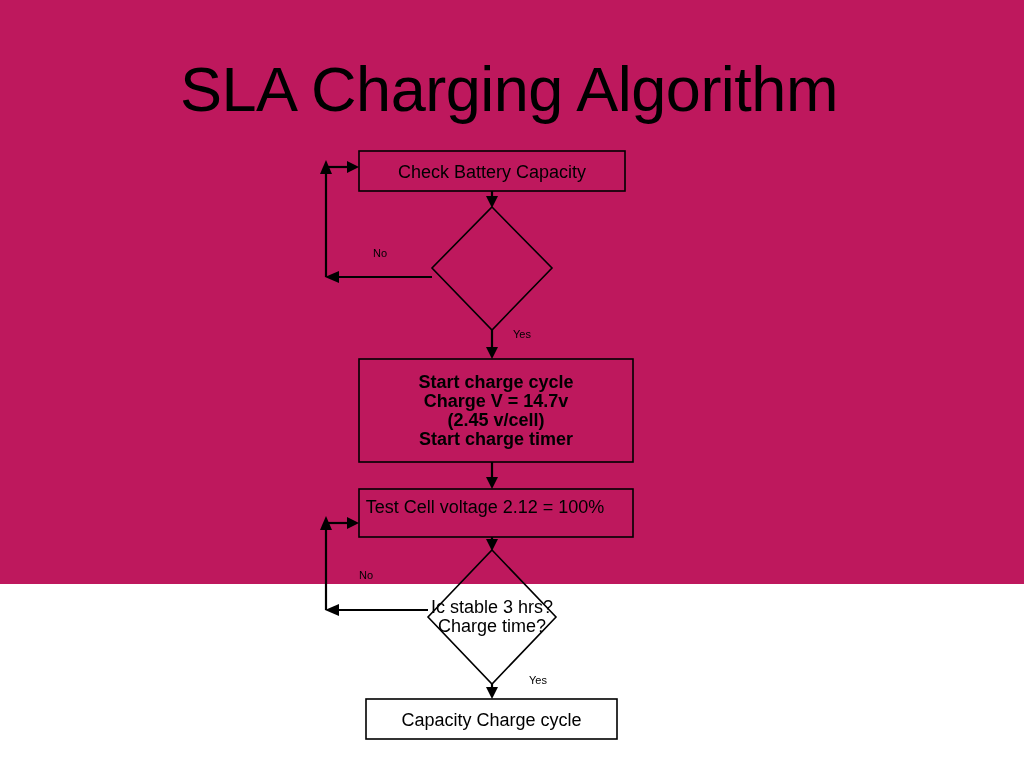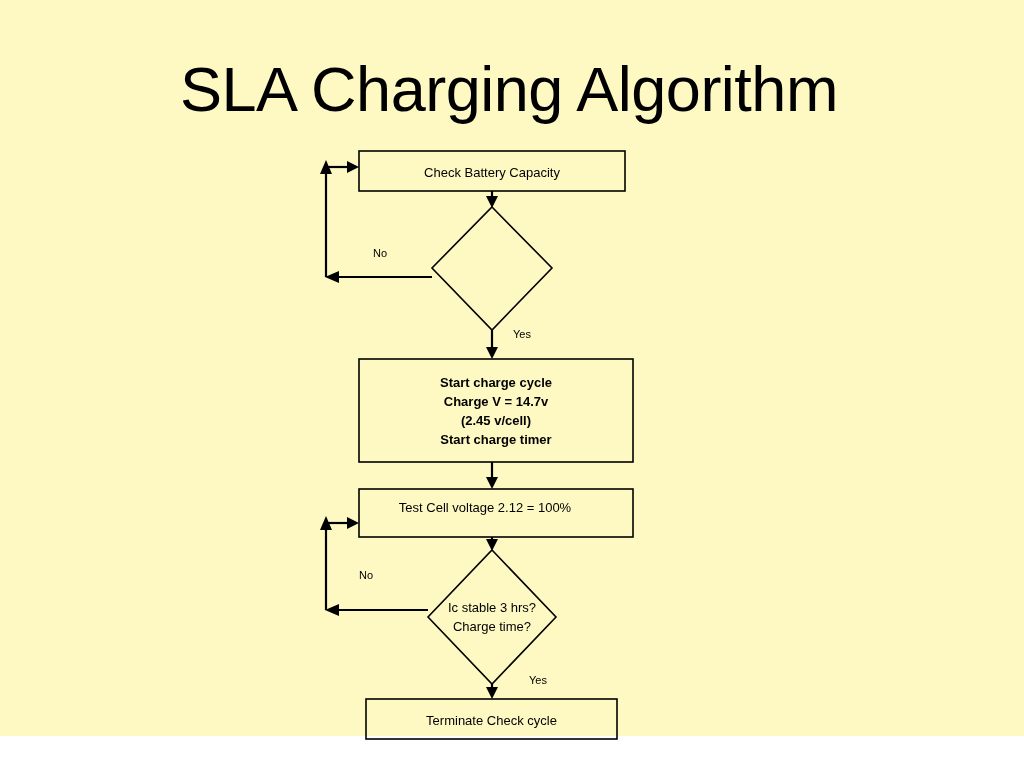--- a/index.html
+++ b/index.html
@@ -13,22 +13,22 @@
     position: relative;
     overflow: hidden;
     font-family: "Liberation Sans", sans-serif;
     color: #000000;
   }
 
   #slide {
     position: absolute;
     left: 0; top: 0;
     width: 1024px;
-    height: 736px;
-    background: #fef9c3;
+    height: 584px;
+    background: #be185d;
   }
 
   
   #title {
     position: absolute;
     left: 180px;
     top: 58px;
     width: 700px;
     font-size: 63px;
     font-weight: 400;
@@ -47,21 +47,21 @@
     height: 768px;
   }
   .shape-fill { fill: #ffffff; }
   .shape-stroke { stroke: #000000; stroke-width: 1.6; fill: none; }
   .conn { stroke: #000000; stroke-width: 2.2; fill: none; }
 
   
   .node-text {
     position: absolute;
     text-align: center;
-    font-size: 13px;
+    font-size: 18px;
     line-height: 19px;
     color: #000000;
     white-space: pre;
   }
   .edge-label {
     position: absolute;
     font-size: 11px;
     line-height: 16px;
     color: #000000;
     white-space: nowrap;
@@ -155,21 +155,21 @@
   <div class="node-text" id="t-start">Start charge cycle
 Charge V = 14.7v
 (2.45 v/cell)
 Start charge timer</div>
 
   <div class="node-text" id="t-test">Test Cell voltage 2.12 = 100%</div>
 
   <div class="node-text" id="t-dec2">Ic stable 3 hrs?
 Charge time?</div>
 
-  <div class="node-text" id="t-term">Terminate Check cycle</div>
+  <div class="node-text" id="t-term">Capacity Charge cycle</div>
 
   <div class="edge-label" id="l-no1">No</div>
 
   <div class="edge-label" id="l-yes1">Yes</div>
 
   <div class="edge-label" id="l-no2">No</div>
 
   <div class="edge-label" id="l-yes2">Yes</div>
 
 </div>

